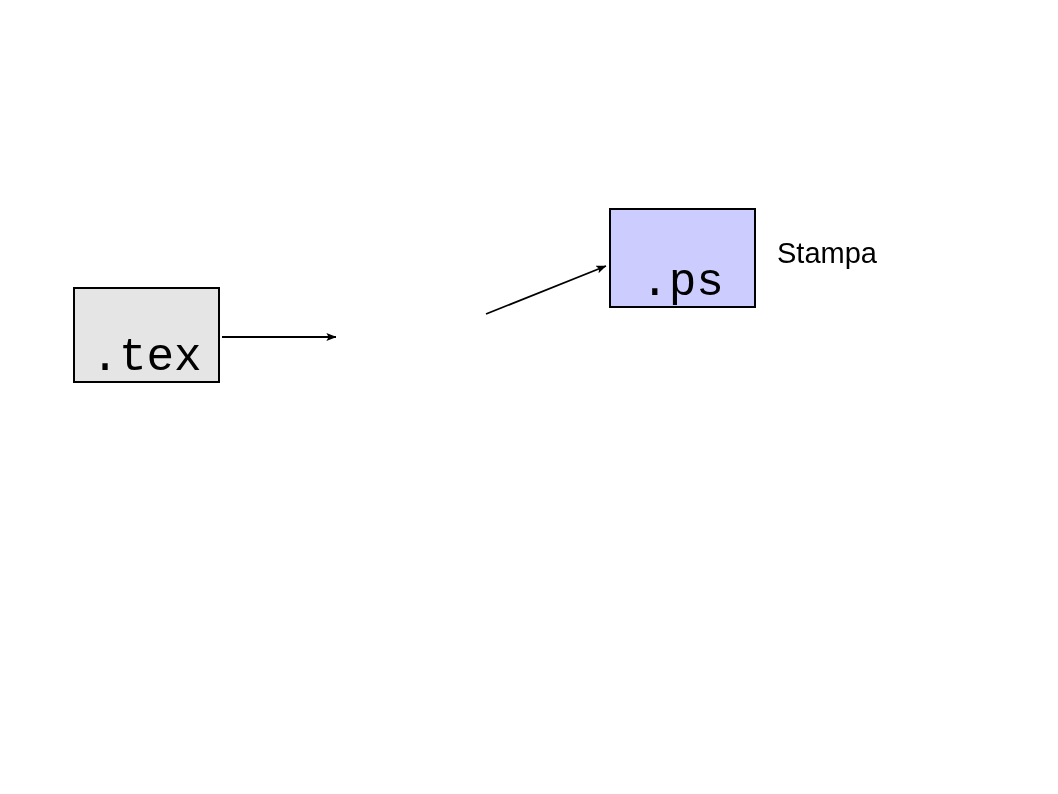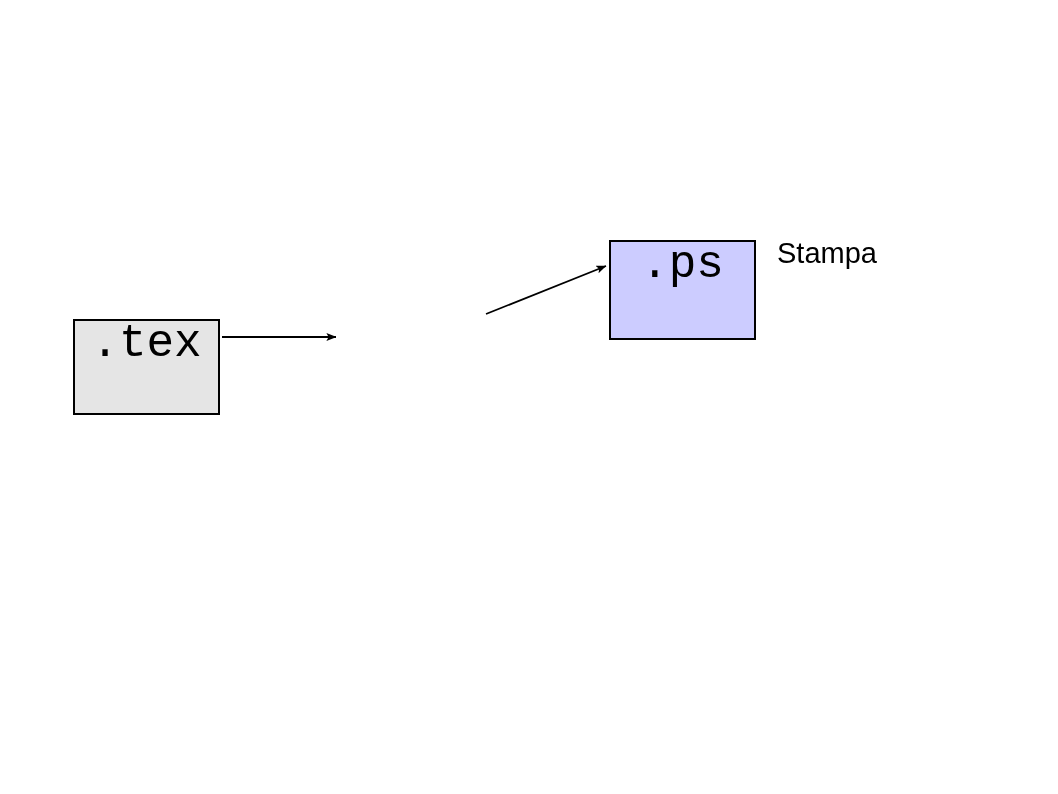--- a/index.html
+++ b/index.html
@@ -16,23 +16,22 @@
     width: 1058px;
     height: 794px;
     background: #ffffff;
     overflow: hidden;
   }
   .node-box {
     position: absolute;
     box-sizing: border-box;
     border: 2px solid #000000;
     display: flex;
-    align-items: flex-start;
+    align-items: flex-end;
     justify-content: center;
-    margin-top: 32px;
   }
   .node-label {
     font-family: "Liberation Mono", "DejaVu Sans Mono", monospace;
     font-size: 46px;
     line-height: 1;
     color: #000000;
     white-space: pre;
     letter-spacing: 0px;
     user-select: none;
   }

